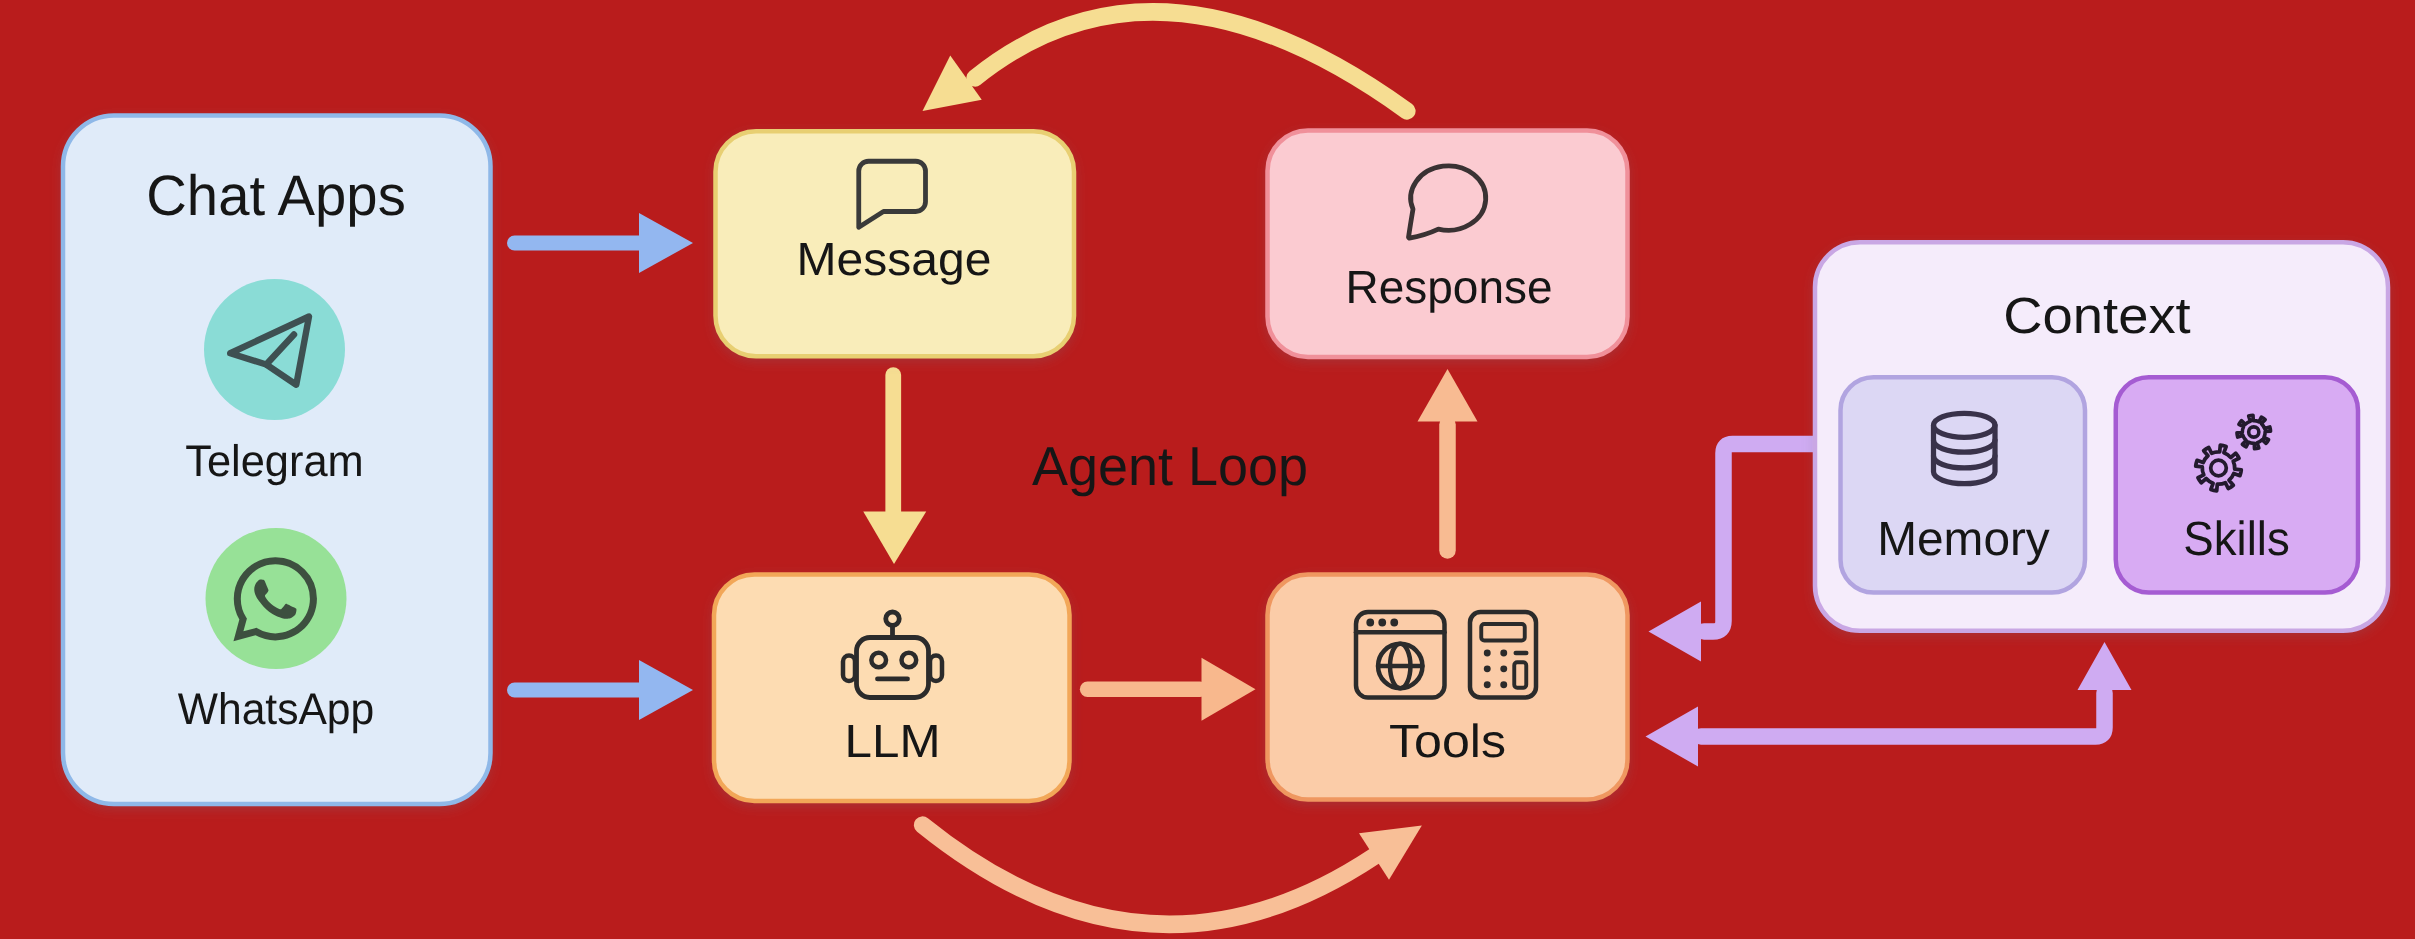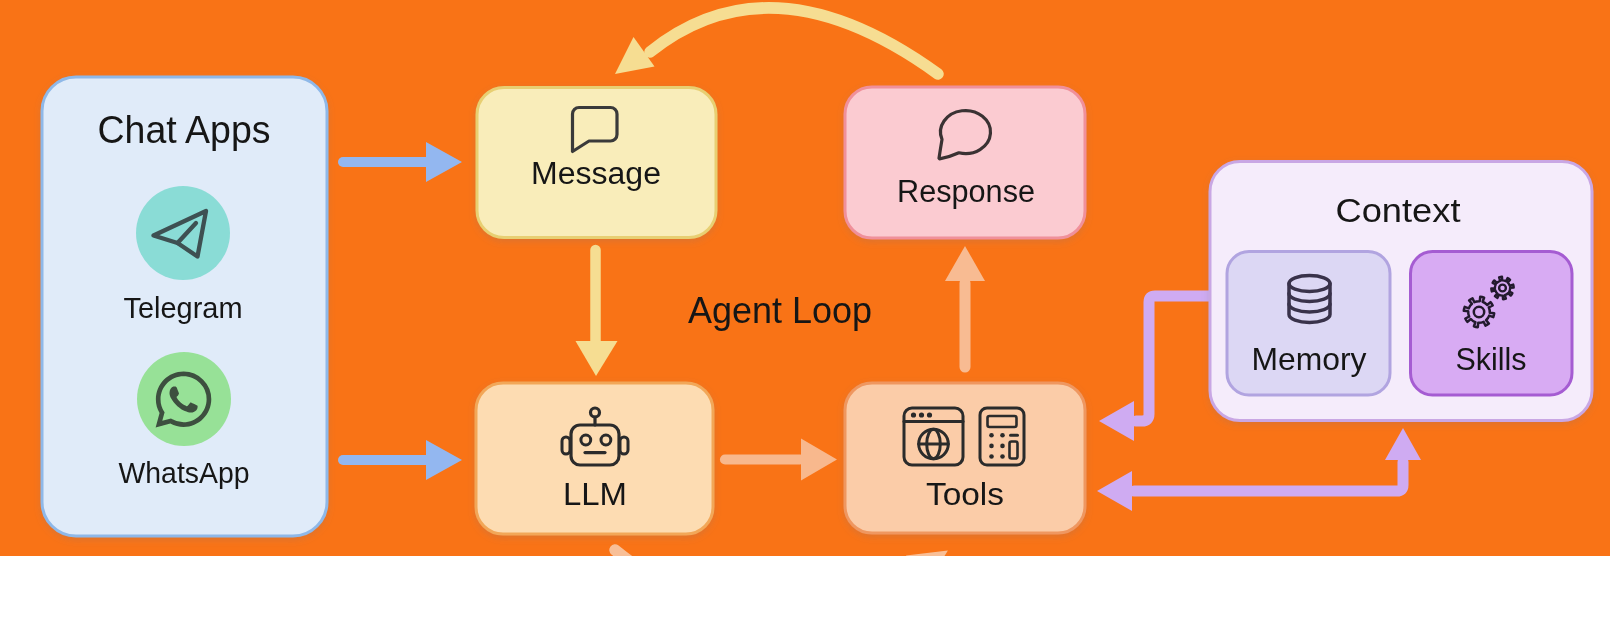--- a/index.html
+++ b/index.html
@@ -1,16 +1,16 @@
 <!DOCTYPE html>
 <html><head>
 <meta charset="utf-8">
 <style>
   html,body{margin:0;padding:0;background:#ffffff;}
-  #stage{position:relative;width:1610px;height:556px;background:#f97316;overflow:hidden;}
+  #stage{position:relative;width:1610px;height:626px;background:#b91c1c;overflow:hidden;}
   svg{display:block;}
   text{font-family:"Liberation Sans",sans-serif;fill:#161616;}
 </style>
 </head>
 <body>
 <div id="stage">
 <svg width="1610" height="626" viewBox="0 0 1610 626" xmlns="http://www.w3.org/2000/svg">
   <defs>
     <filter id="soft" x="-20%" y="-20%" width="140%" height="140%">
       <feDropShadow dx="0" dy="2.5" stdDeviation="3.5" flood-color="#778" flood-opacity="0.22"></feDropShadow>

